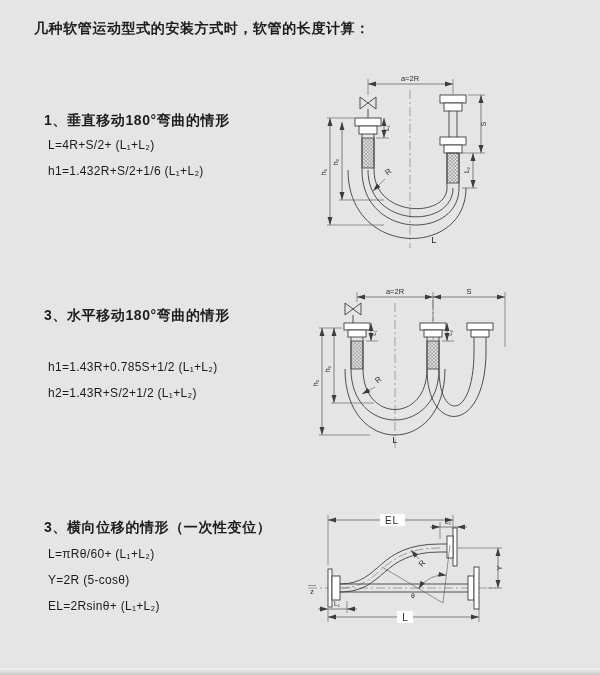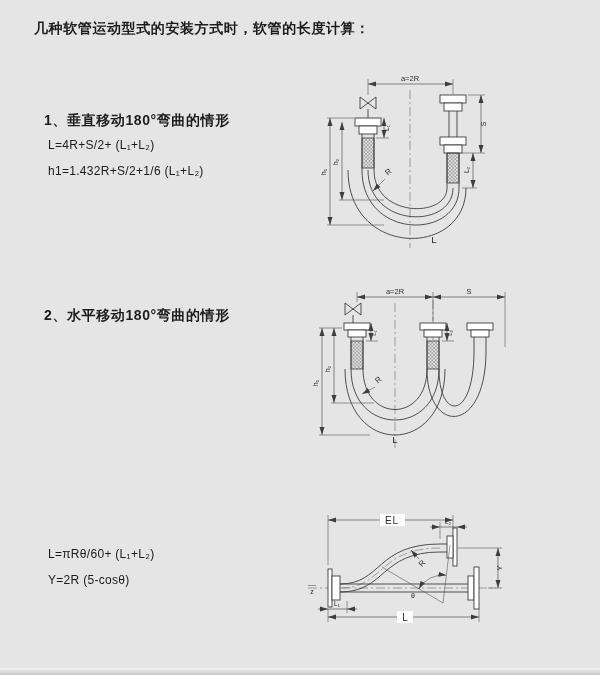--- a/index.html
+++ b/index.html
@@ -21,24 +21,28 @@
 <body>
 
 <div class="page">
 
   <h1 class="title">几种软管运动型式的安装方式时，软管的长度计算：</h1>
 
   <div class="heading" style="top:112px">1、垂直移动180°弯曲的情形</div>
   <div class="formula" style="top:138px">L=4R+S/2+ (L₁+L₂)</div>
   <div class="formula" style="top:164px">h1=1.432R+S/2+1/6 (L₁+L₂)</div>
 
-  <div class="heading" style="top:307px">2、水平移动180°弯曲的情形</div>
-
+  <div class="heading" style="top:307px">3、水平移动180°弯曲的情形</div>
+  <div class="formula" style="top:360px">h1=1.43R+0.785S+1/2 (L₁+L₂)</div>
+  <div class="formula" style="top:386px">h2=1.43R+S/2+1/2 (L₁+L₂)</div>
+
+  <div class="heading" style="top:519px">3、横向位移的情形（一次性变位）</div>
   <div class="formula" style="top:547px">L=πRθ/60+ (L₁+L₂)</div>
   <div class="formula" style="top:573px">Y=2R (5-cosθ)</div>
+  <div class="formula" style="top:599px">EL=2Rsinθ+ (L₁+L₂)</div>
 
   <svg style="left:310px;top:70px" width="290" height="190" viewBox="0 0 290 190">
     <defs>
       <marker id="m1" markerUnits="userSpaceOnUse" markerWidth="9" markerHeight="6" refX="8" refY="3" orient="auto-start-reverse">
         <path d="M0,0.5 L8,3 L0,5.5 Z" fill="#3d3d3d"></path>
       </marker>
       <pattern id="p1" patternUnits="userSpaceOnUse" width="3.5" height="3.5">
         <path d="M0,0 L3.5,3.5 M3.5,0 L0,3.5" stroke="#6e6e6e" stroke-width="0.5"></path>
       </pattern>
     </defs>

